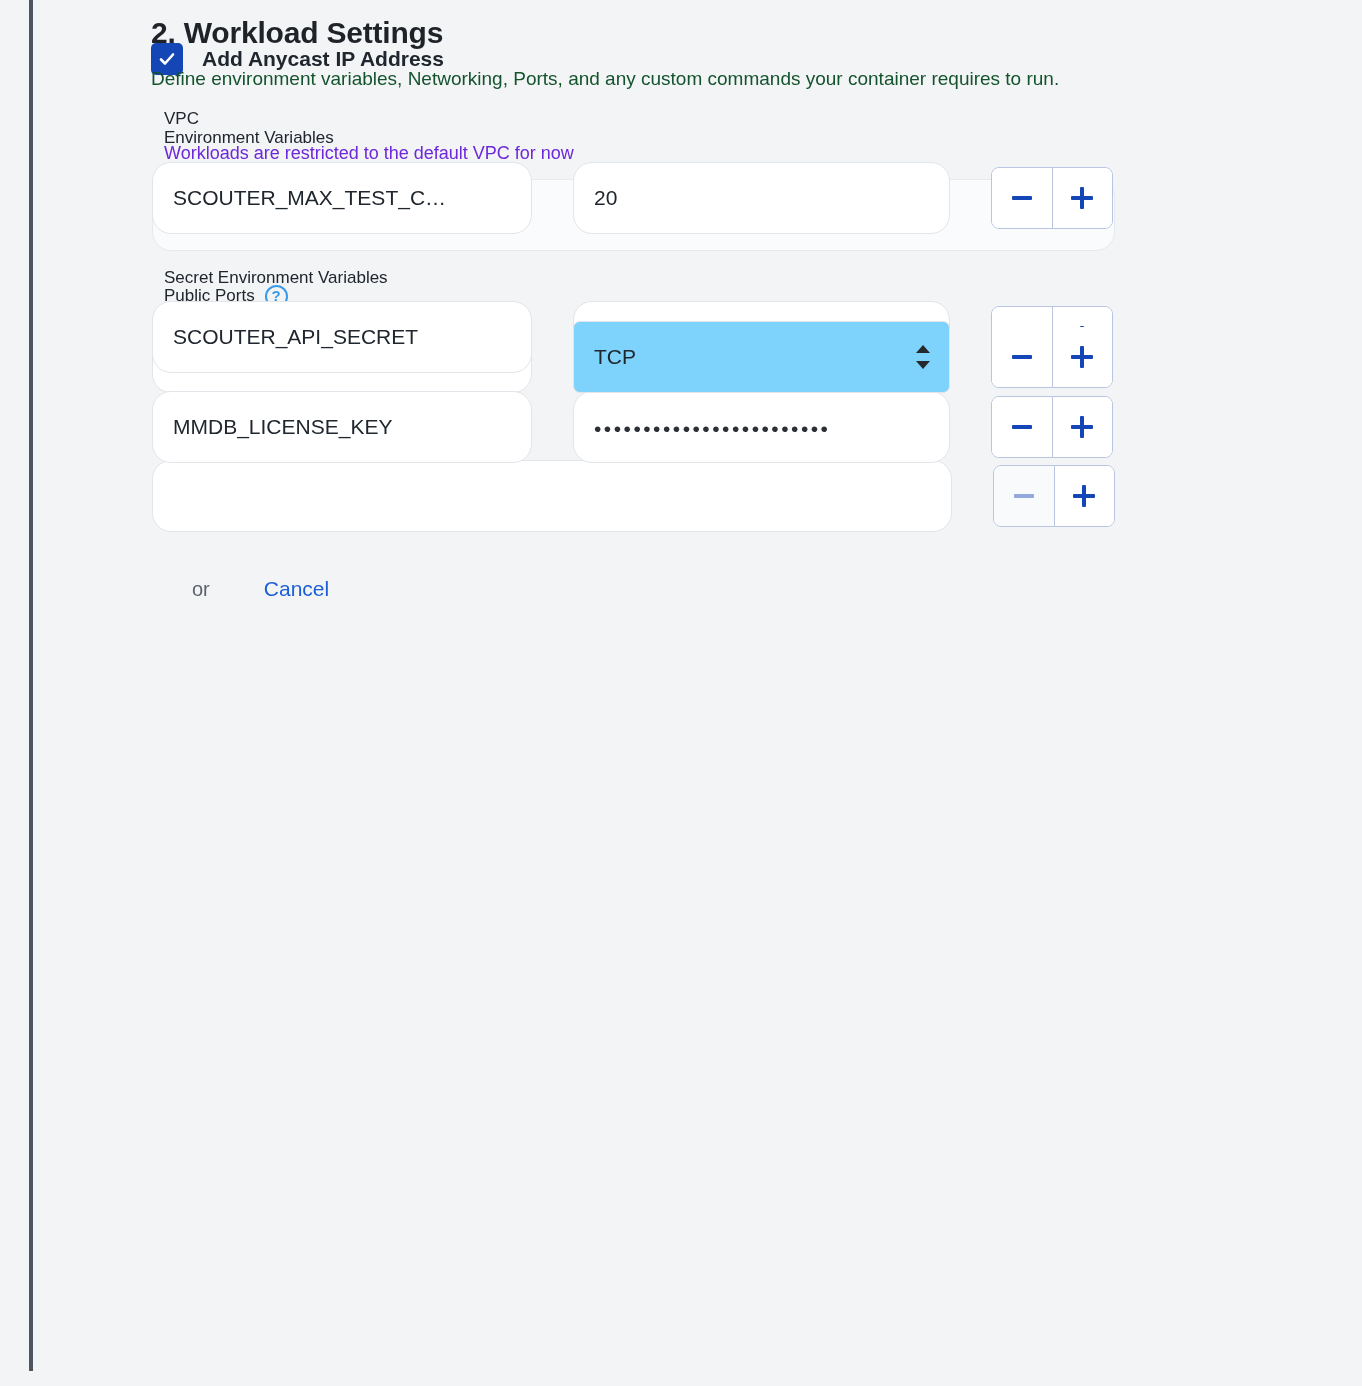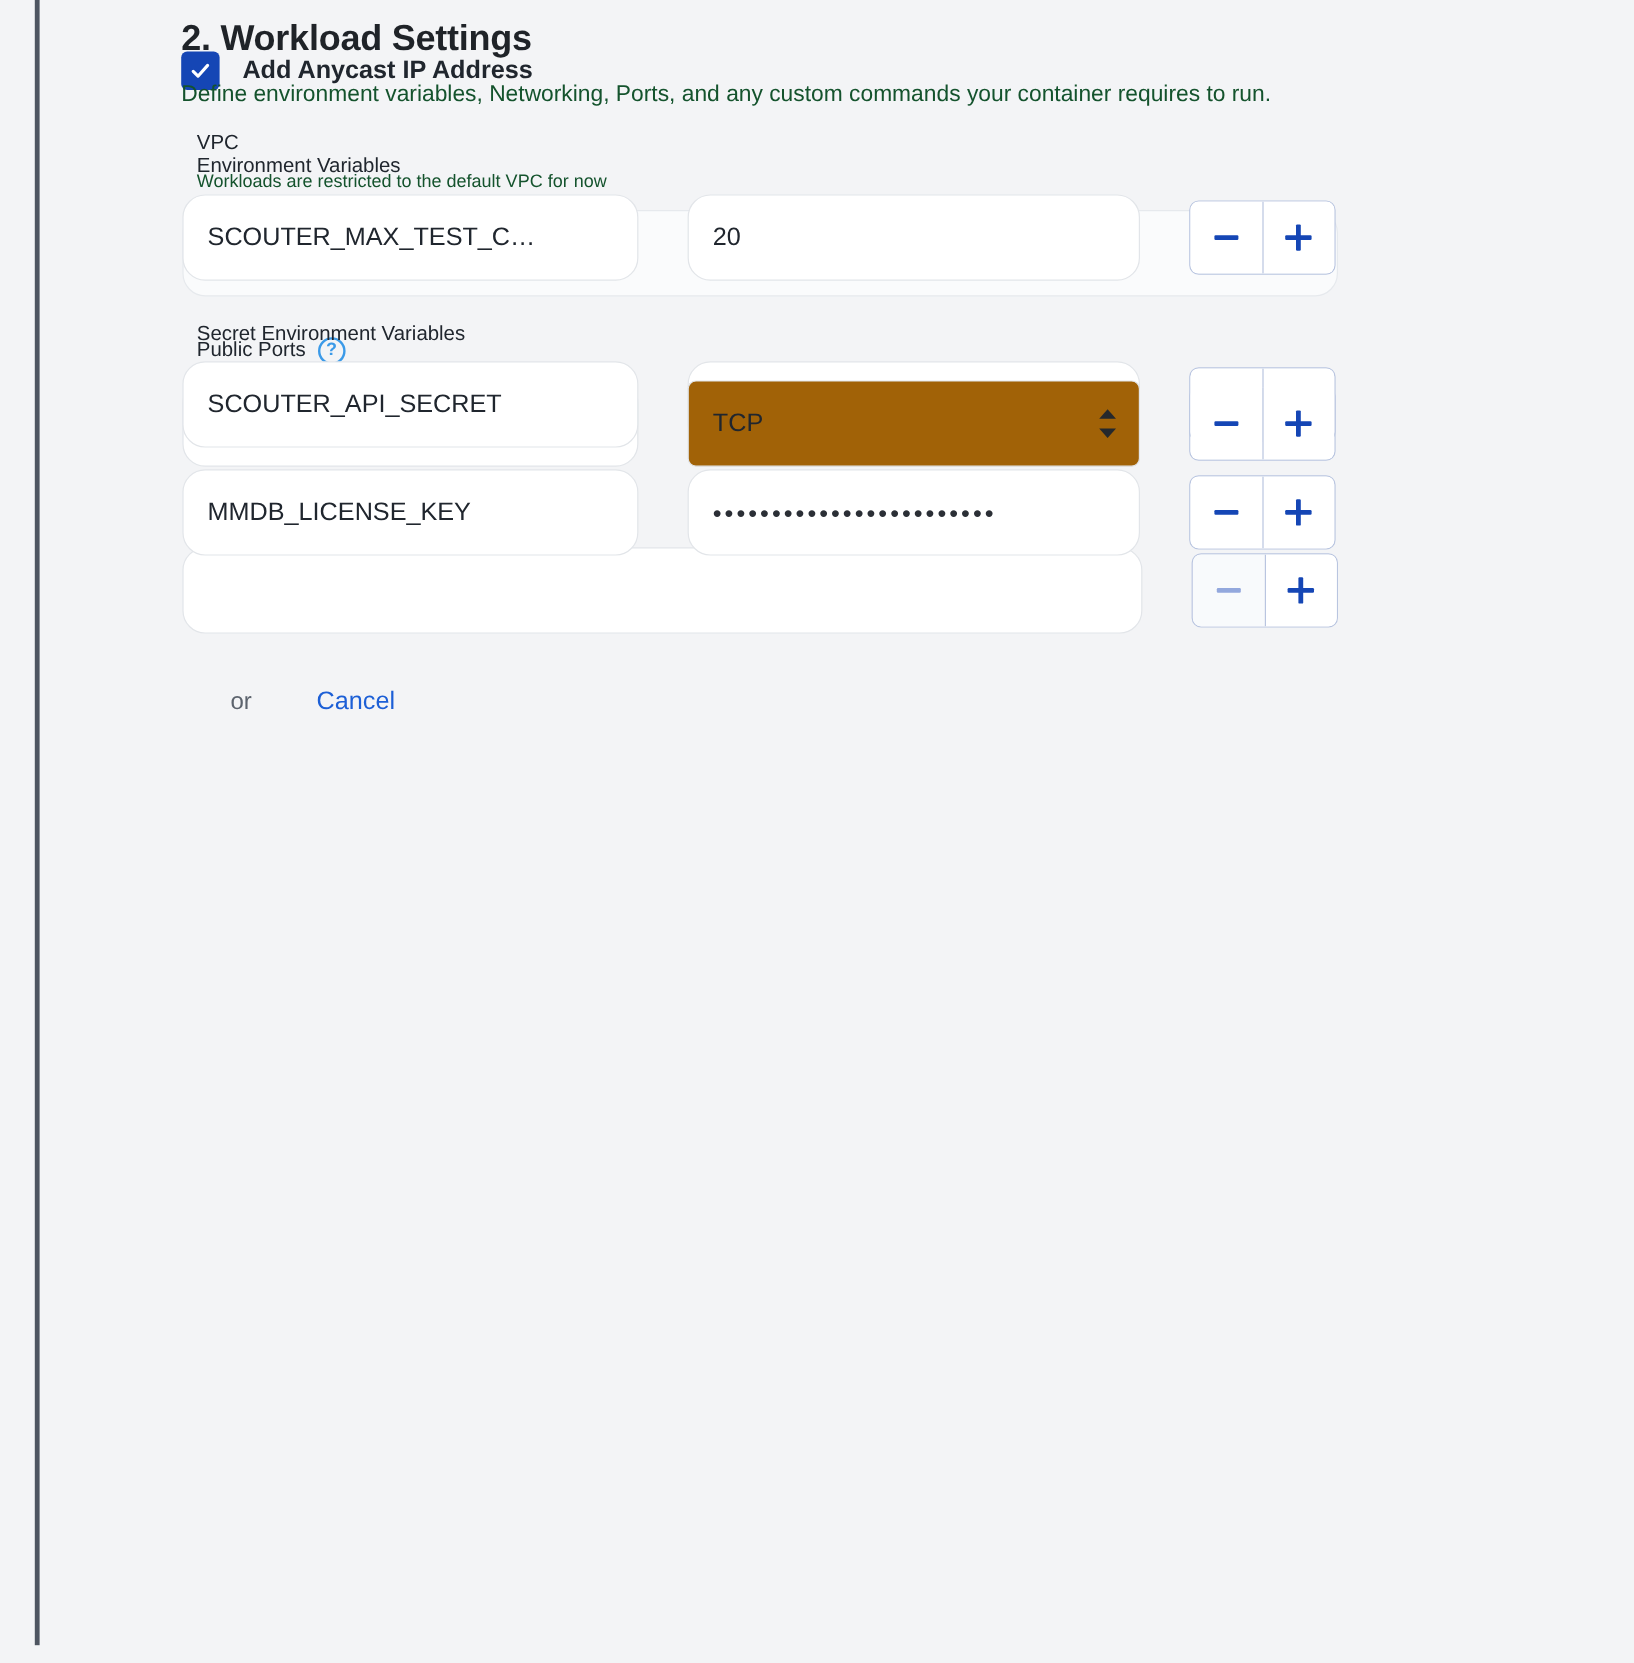--- a/index.html
+++ b/index.html
@@ -54,22 +54,22 @@
   .field-block { margin-top: 34px; }
 
   .field-label {
     font-size: 17px;
     color: #20262e;
     margin: 0 0 13px 13px;
     display: block;
     line-height: 1.2;
   }
   .field-sublabel {
-    font-size: 15px;
-    color: #14532d;
+    font-size: 18px;
+    color: #6d28d9;
     margin: 0 0 13px 13px;
     display: block;
     line-height: 1.3;
   }
   .label-row {
     display: flex;
     align-items: center;
     gap: 10px;
     margin: 0 0 13px 13px;
   }
@@ -121,21 +121,21 @@
   .select-wrap {
     position: relative;
     margin-left: 41px;
     width: 377px;
   }
   .sel {
     width: 100%;
     height: 72px;
     border: 1px solid #e2e5e9;
     border-radius: 7px;
-    background: #a16207;
+    background: #7dd3fc;
     font-family: "Liberation Sans", sans-serif;
     font-size: 21px;
     color: #20262e;
     padding: 0 20px;
     display: flex;
     align-items: center;
   }
   .sel-arrows {
     position: absolute;
     right: 20px;

